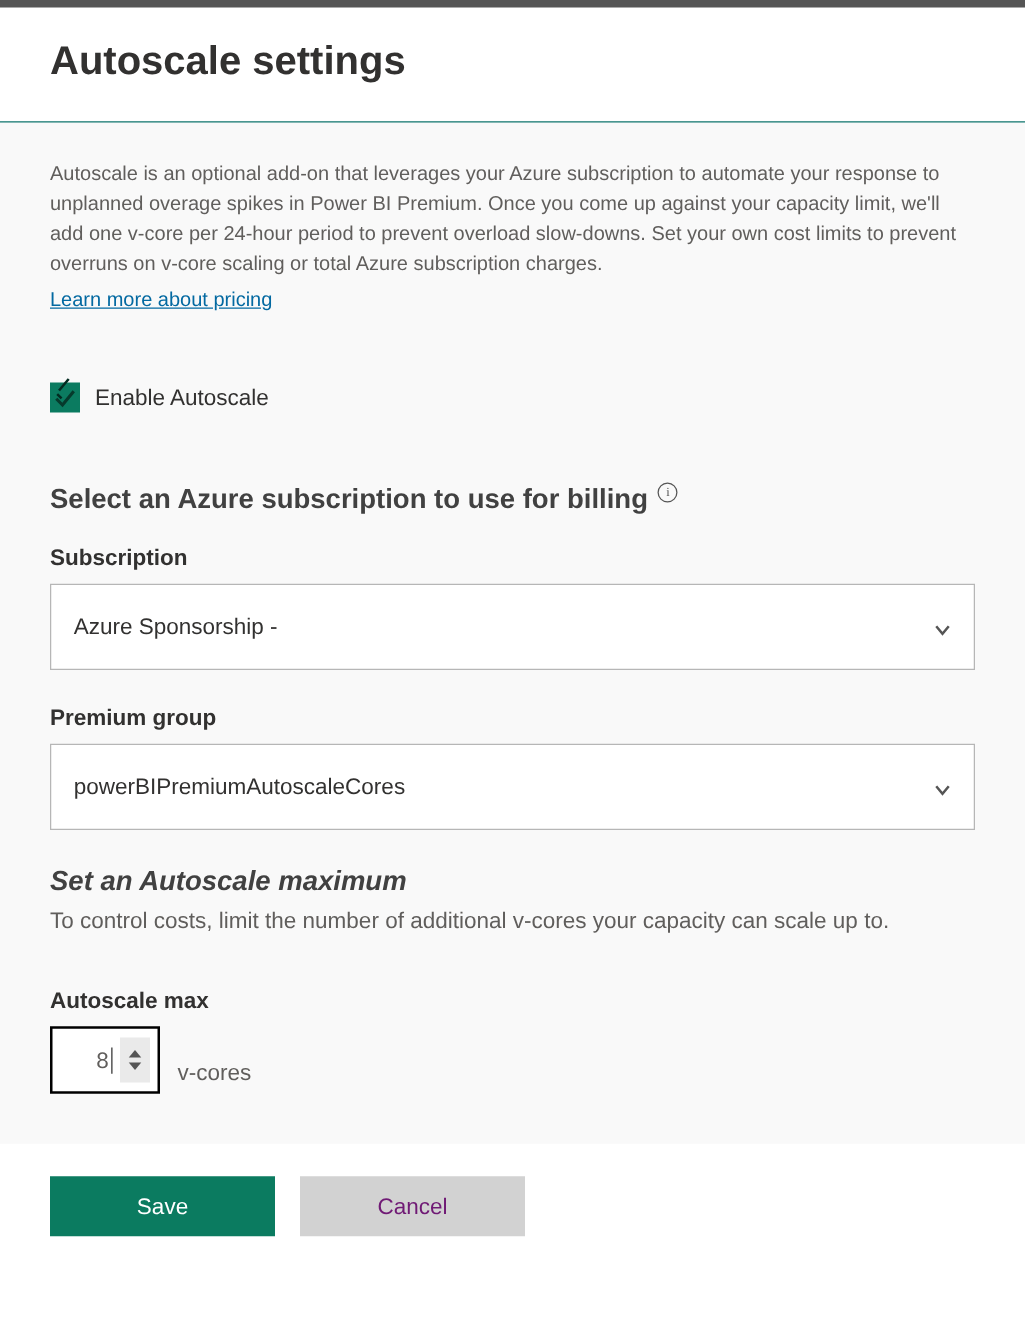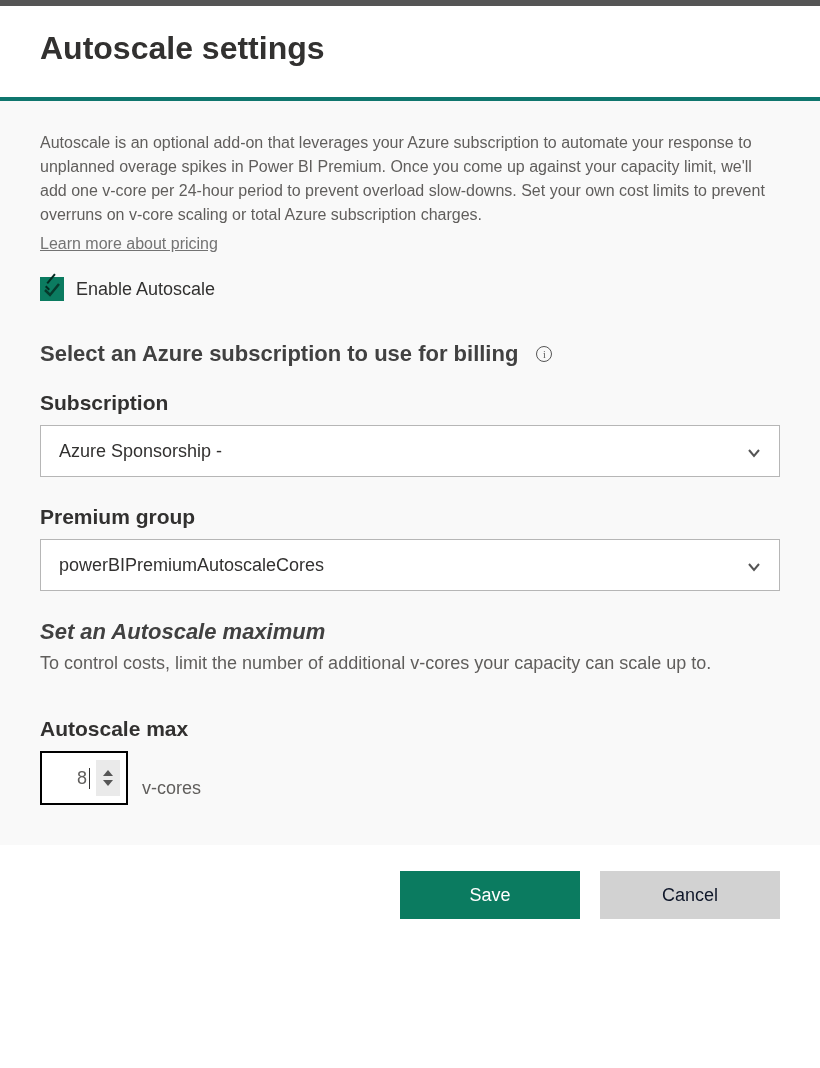--- a/index.html
+++ b/index.html
@@ -1,48 +1,48 @@
 <!DOCTYPE html>
 <html><head>
 <meta charset="utf-8">
 <style>
   * { box-sizing: border-box; margin: 0; padding: 0; }
   html, body { width: 820px; height: 1068px; font-family: "Segoe UI", -apple-system, sans-serif; background: #fff; color: #323130; }
   .topbar { height: 6px; background: #555; }
   .title-wrap { padding: 24px 40px 30px 40px; }
   .page-title { font-size: 32px; font-weight: 600; color: #323130; }
-  .panel { background: #f9f9f9; border-top: 4px solid #0f766e; padding: 30px 40px 40px 40px; }
+  .panel { background: #f9f9f9; border-top: 1px solid #0f766e; padding: 30px 40px 40px 40px; }
   .desc { font-size: 16px; line-height: 24px; color: #605e5c; margin-bottom: 8px; }
-  .link { color: #737373; text-decoration: underline; font-size: 16px; display: inline-block; margin-bottom: 24px; }
-  .checkbox-row { display: flex; align-items: center; gap: 12px; margin-bottom: 40px; }
+  .link { color: #0369a1; text-decoration: underline; font-size: 16px; display: inline-block; margin-bottom: 56px; }
+  .checkbox-row { display: flex; align-items: center; gap: 12px; margin-bottom: 56px; }
   .chk { width: 24px; height: 24px; background: #0b7b60; position: relative; display: inline-block; cursor: pointer; }
   .chk::after { content: ""; position: absolute; left: 5px; top: 10px; width: 5px; height: 2px; background: #032a20; transform: rotate(45deg); }
   .chk::before { content: ""; position: absolute; left: 8px; top: 5px; width: 12px; height: 2px; background: #032a20; transform: rotate(-50deg); transform-origin: left bottom; }
   .chk-check { position: absolute; width: 100%; height: 100%; }
   .chk-check svg { width: 100%; height: 100%; }
   .chk-label { font-size: 18px; color: #323130; }
-  .section-h { font-size: 22px; font-weight: 600; color: #414141; margin-bottom: 24px; display: flex; align-items: center; gap: 18px; }
+  .section-h { font-size: 22px; font-weight: 600; color: #414141; margin-bottom: 24px; display: flex; align-items: flex-start; gap: 8px; }
   .info-icon { width: 16px; height: 16px; border: 1px solid #555; border-radius: 50%; display: inline-flex; align-items: center; justify-content: center; font-size: 10px; font-style: normal; font-family: serif; font-weight: normal; color: #555; }
-  .field-label { font-size: 21px; font-weight: 600; color: #323130; margin-bottom: 10px; margin-top: 6px; }
-  .select { width: 100%; height: 52px; background: #fff; border: 1px solid #b6b6b6; display: flex; align-items: center; justify-content: space-between; padding: 0 18px; margin-bottom: 28px; font-size: 18px; color: #323130; cursor: pointer; }
+  .field-label { font-size: 18px; font-weight: 600; color: #323130; margin-bottom: 10px; margin-top: 6px; }
+  .select { width: 100%; height: 69px; background: #fff; border: 1px solid #b6b6b6; display: flex; align-items: center; justify-content: space-between; padding: 0 18px; margin-bottom: 28px; font-size: 18px; color: #323130; cursor: pointer; }
   .chevron { width: 14px; height: 14px; display: inline-block; }
   .chevron svg { width: 100%; height: 100%; stroke: #555; stroke-width: 2; fill: none; }
   .subdesc { font-size: 18px; color: #605e5c; line-height: 28px; margin-bottom: 40px; }
   .max-row { display: flex; align-items: center; gap: 14px; }
   .num-box { width: 88px; height: 54px; border: 2px solid #000; display: flex; align-items: center; padding: 0 6px 0 10px; background: #fff; }
   .num-val { flex: 1; font-size: 18px; color: #605e5c; padding-right: 2px; text-align: right; border-right: 1px solid #333; margin-right: 6px; }
   .spinner { width: 24px; height: 36px; background: #eaeaea; display: flex; flex-direction: column; align-items: center; justify-content: center; }
   .spinner .tri { width: 0; height: 0; border-left: 5px solid transparent; border-right: 5px solid transparent; margin: 2px 0; cursor: pointer; }
   .spinner .up { border-bottom: 6px solid #555; }
   .spinner .down { border-top: 6px solid #555; }
   .suffix { font-size: 18px; color: #605e5c; margin-top: 20px; }
-  .footer { display: flex; justify-content: flex-end; gap: 20px; padding: 26px 40px; }
+  .footer { display: flex; justify-content: flex-start; gap: 20px; padding: 26px 40px; }
   .btn { width: 180px; height: 48px; display: flex; align-items: center; justify-content: center; font-size: 18px; cursor: pointer; border: none; font-family: inherit; }
   .btn-primary { background: #0b7b60; color: #fff; }
-  .btn-secondary { background: #d2d2d2; color: #0f172a; }
+  .btn-secondary { background: #d2d2d2; color: #701a75; }
 </style>
 </head>
 <body>
 
 <div class="topbar"></div>
 
 <div class="title-wrap">
   <h1 class="page-title">Autoscale settings</h1>
 </div>
 

